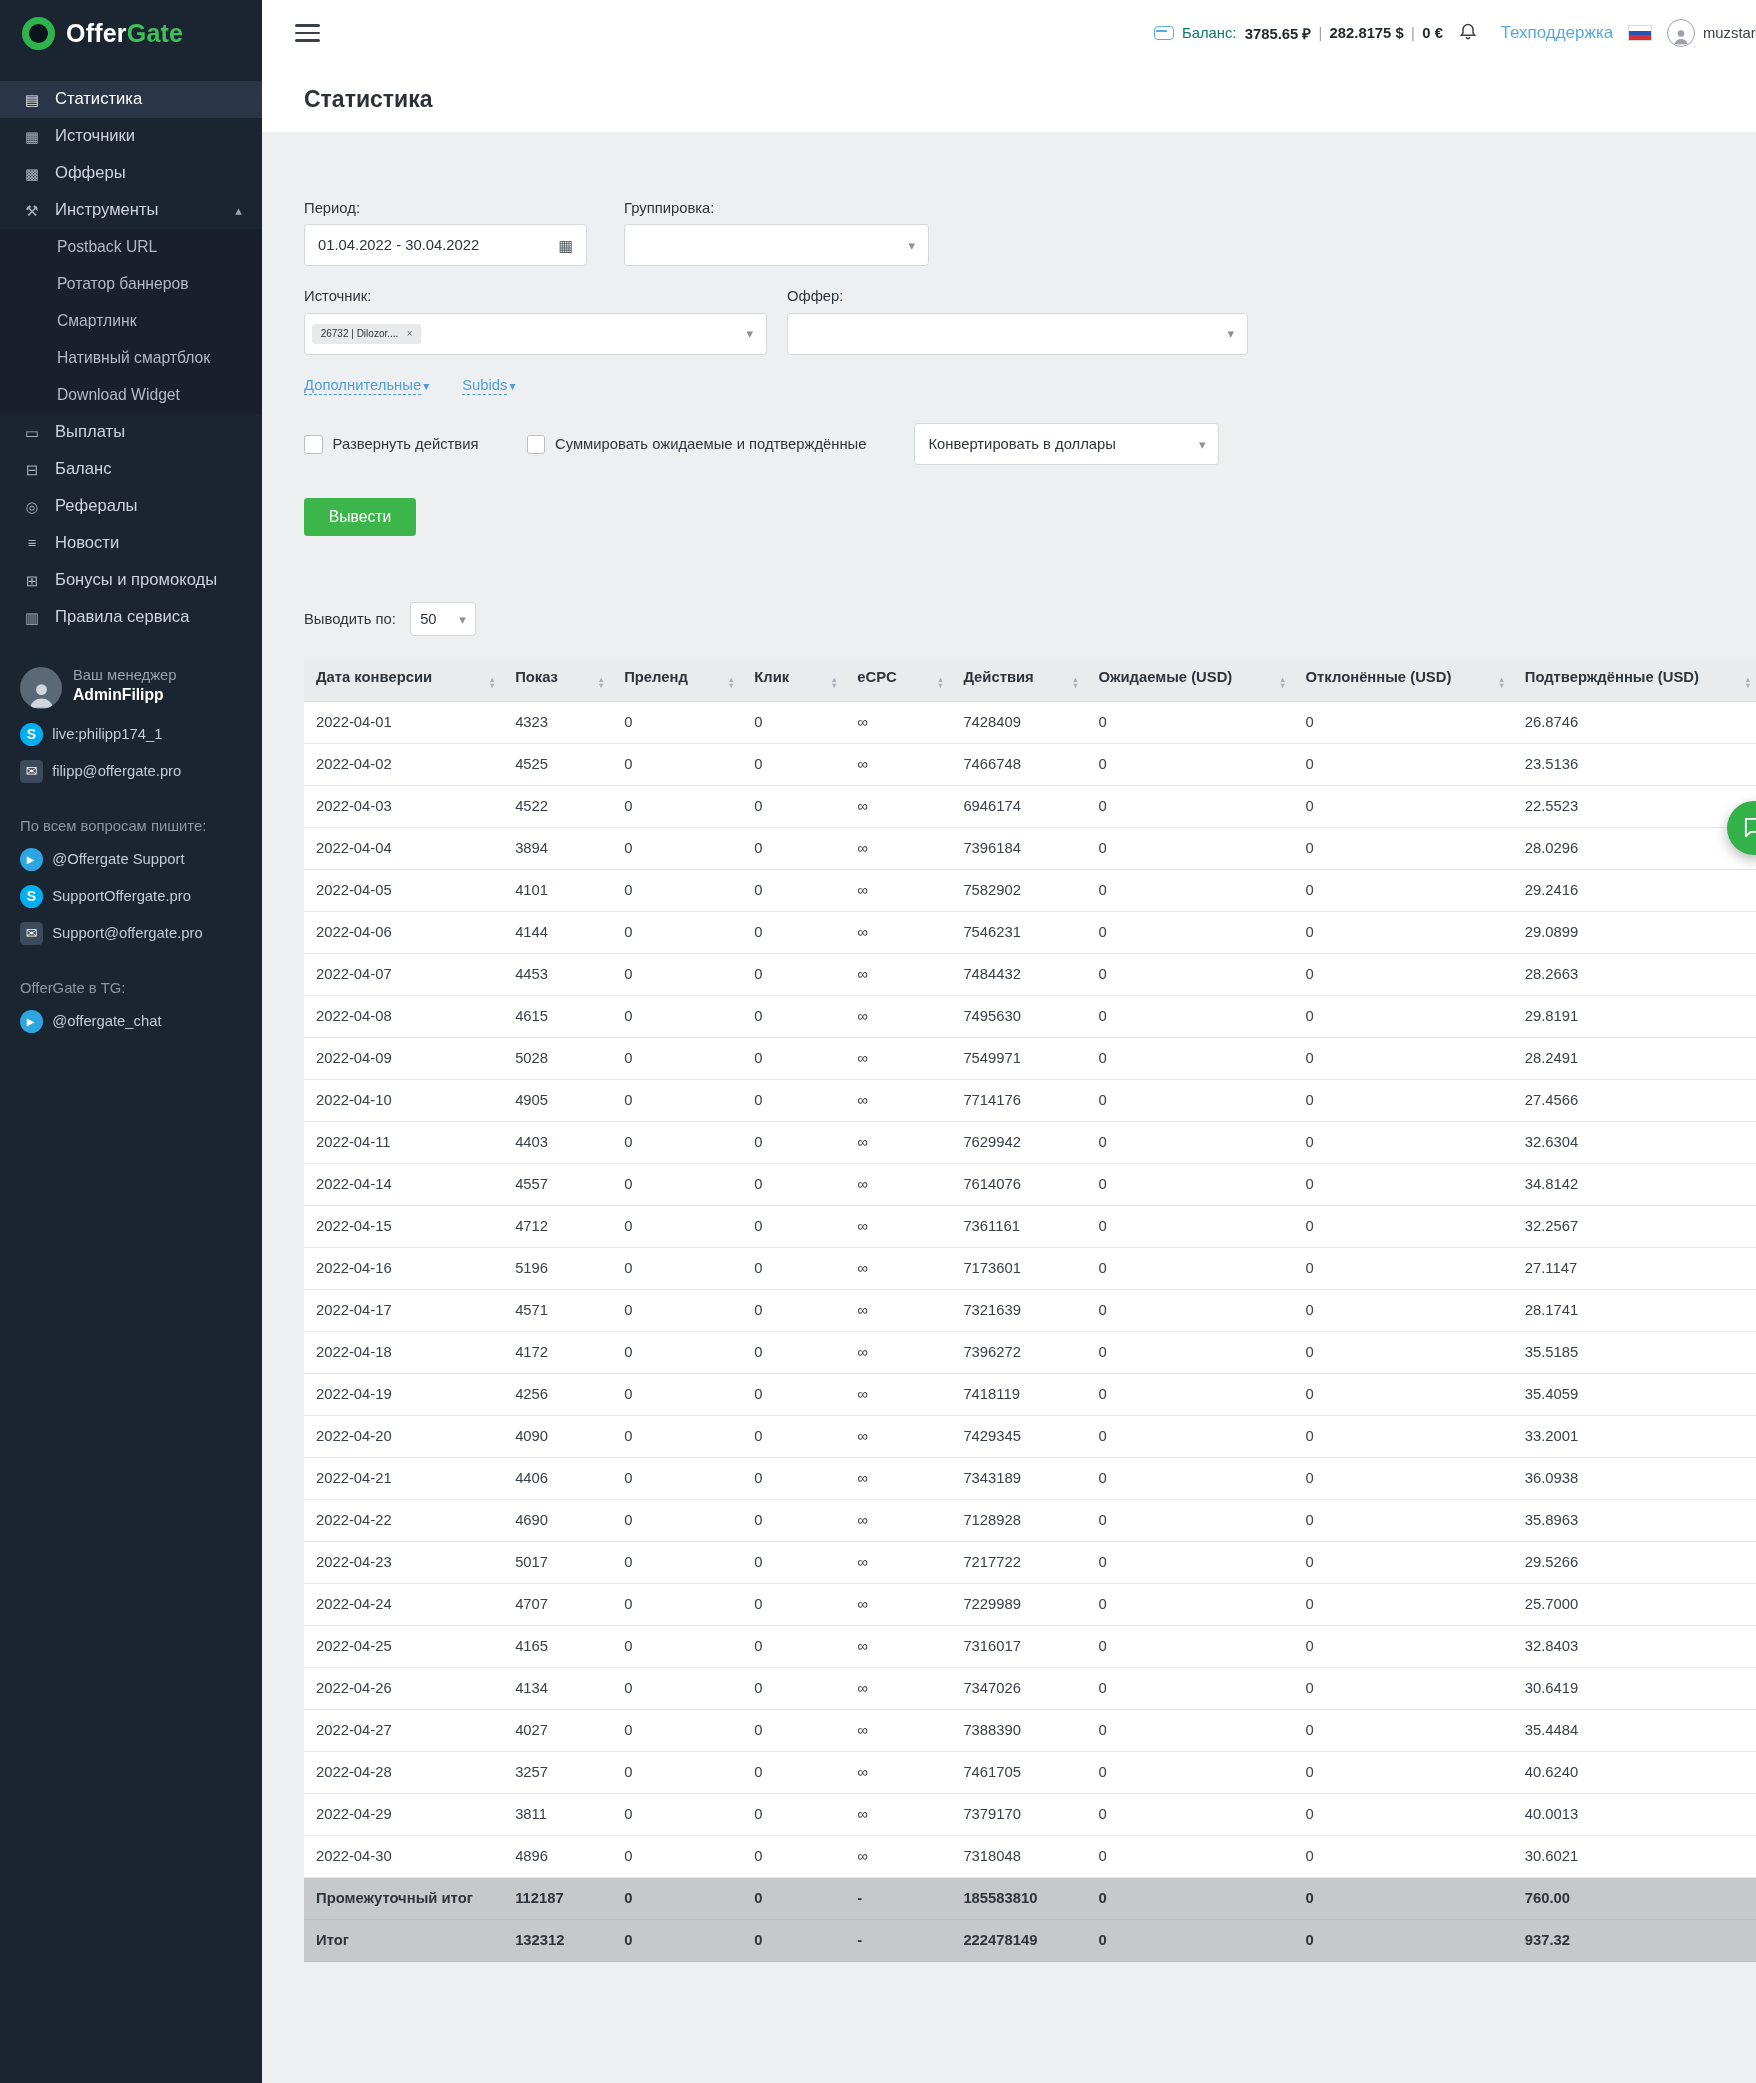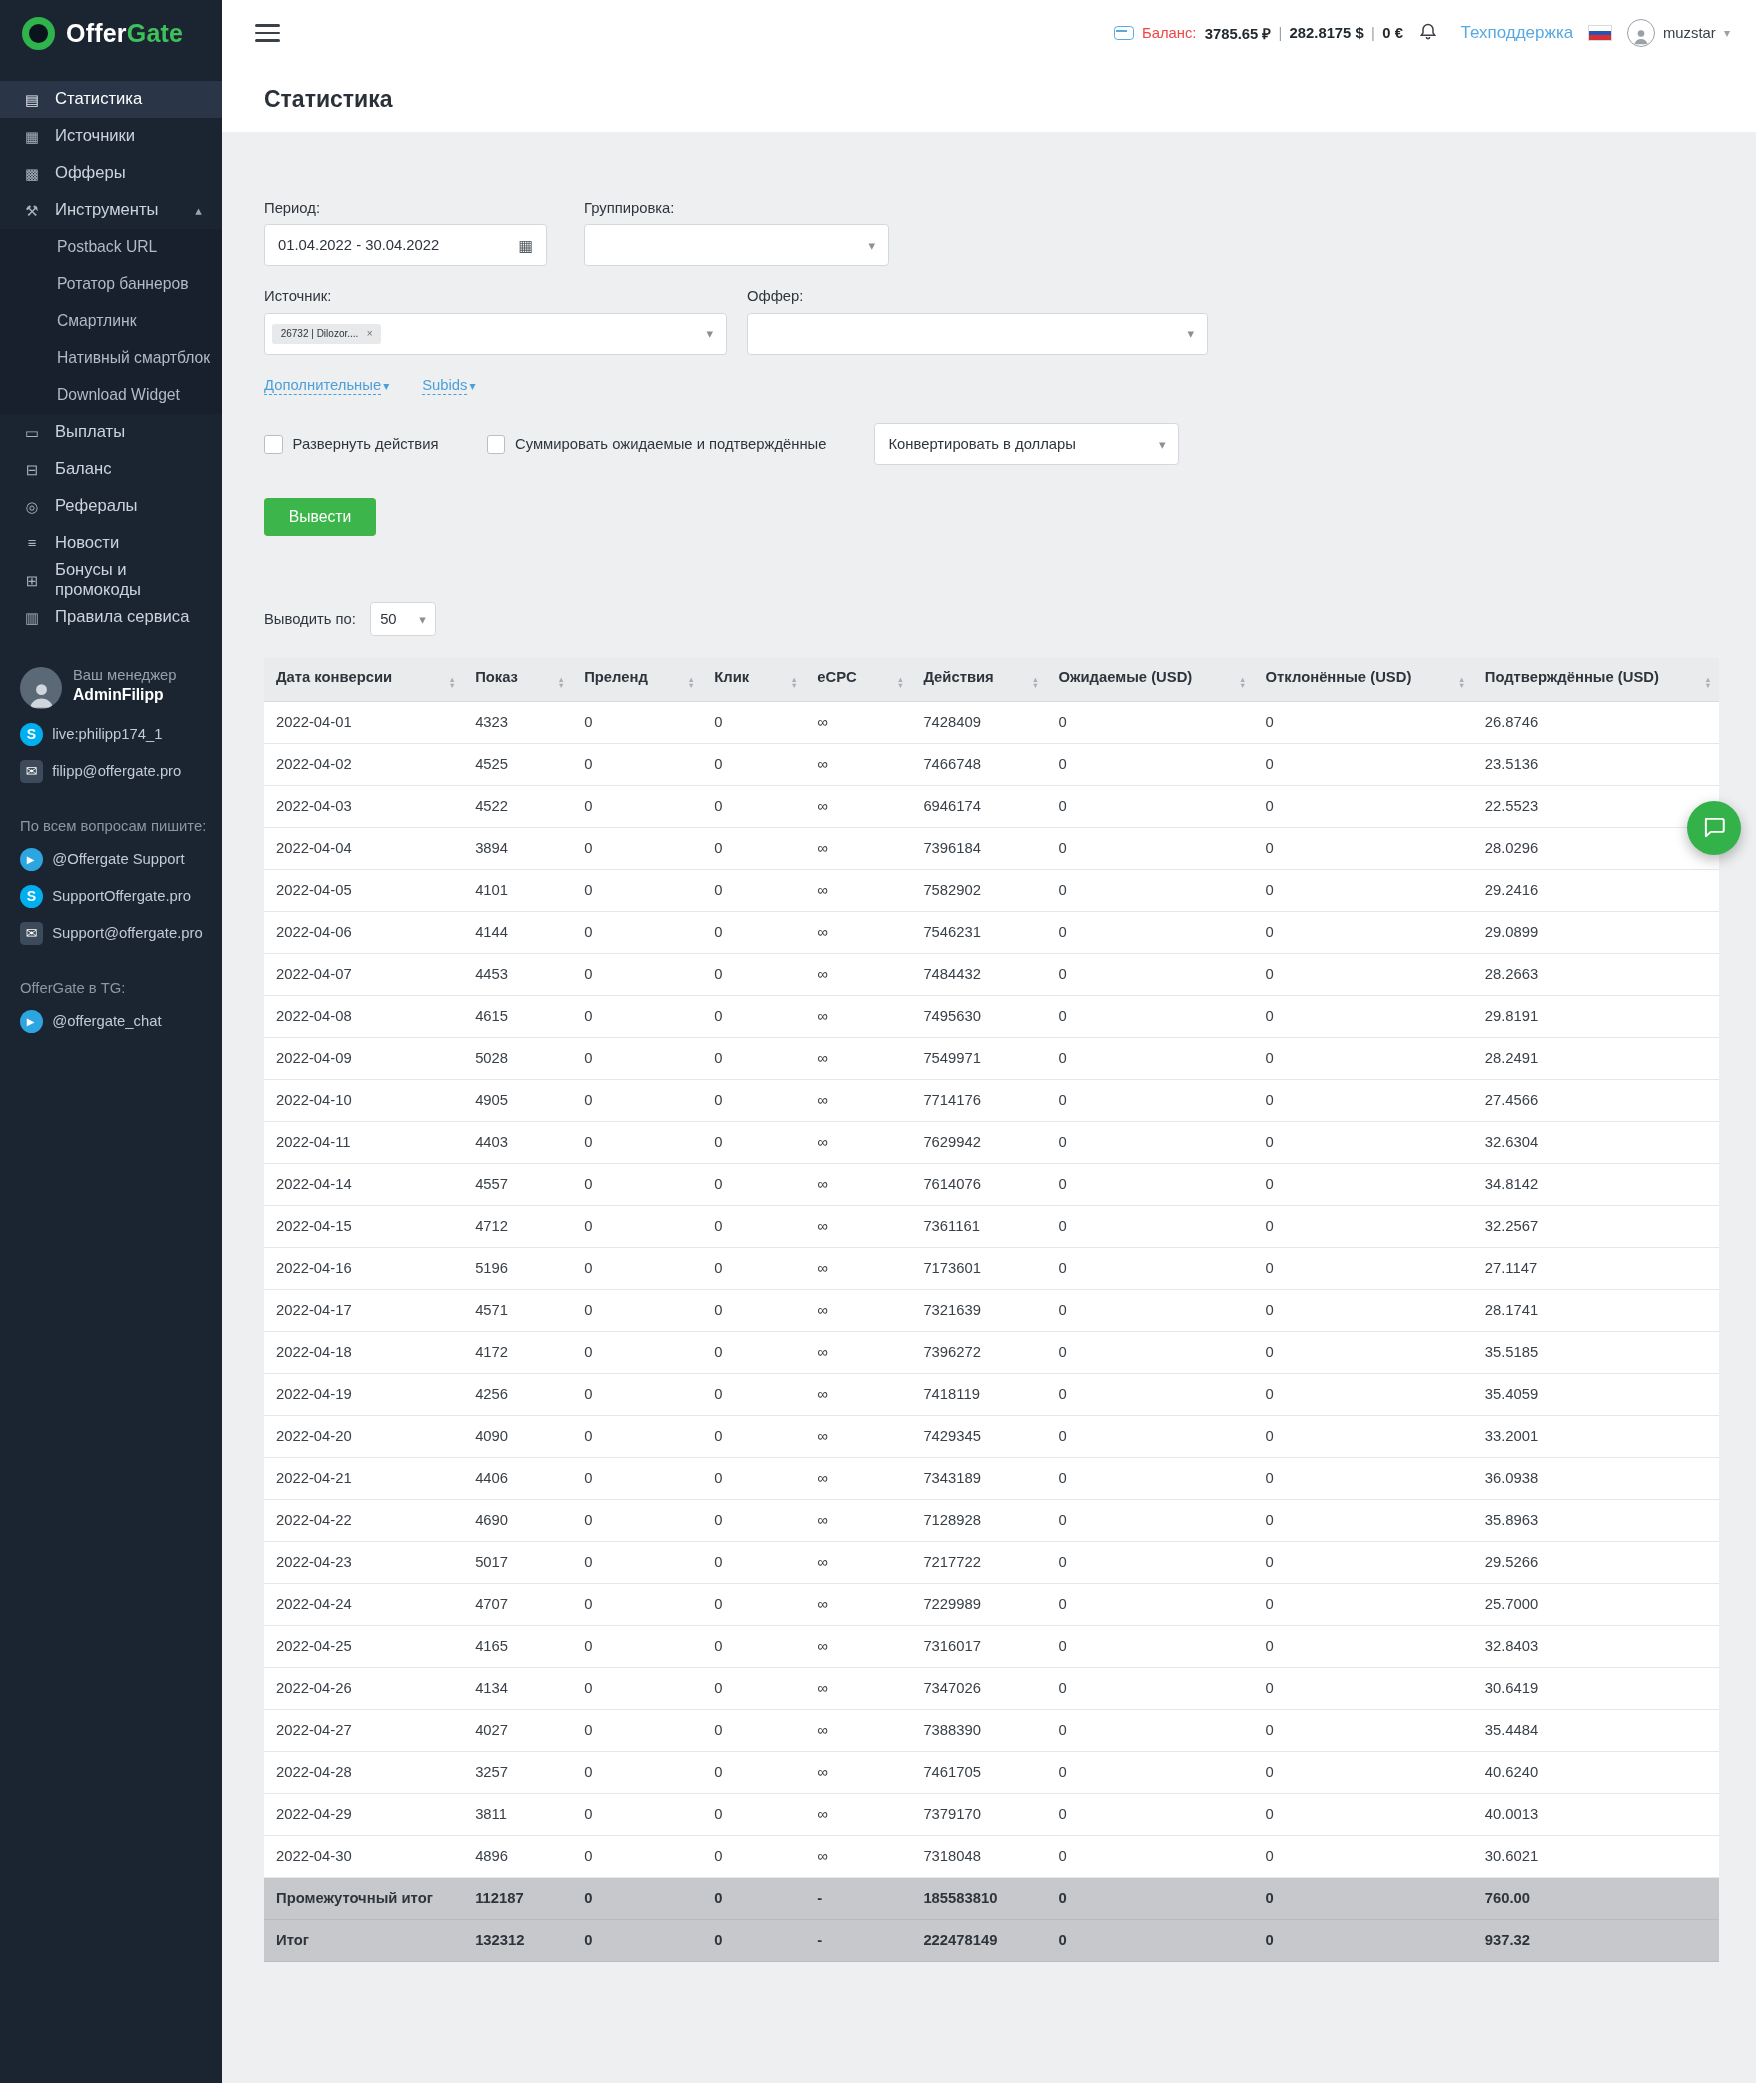--- a/index.html
+++ b/index.html
@@ -5,21 +5,21 @@
   * { box-sizing: border-box; }
   html,body { margin:0; padding:0; }
   body {
     width:1756px; height:2084px;
     font-family:"Liberation Sans", sans-serif;
     background:#ffffff; overflow:hidden;
   }
   .app { display:flex; width:1756px; height:2084px; }
 
   
-  .sidebar { width:222px; flex-shrink:0; background:#1b2531; color:#c7cfd8; }
+  .sidebar { width:262px; flex-shrink:0; background:#1b2531; color:#c7cfd8; }
   .logo-row { height:66px; display:flex; align-items:center; padding-left:22px; gap:11px; cursor:pointer; }
   .logo-circle { width:33px; height:33px; border-radius:50%; border:7.4px solid #2fb34c; background:#0b131d; flex-shrink:0; }
   .brand { font-size:25px; font-weight:bold; color:#ffffff; letter-spacing:0.2px; }
   .brand .accent { color:#3ec15a; }
 
   .nav { margin-top:14.8px; }
   .nav-item { height:37px; display:flex; align-items:center; gap:13px; padding:0 11px 0 22px; font-size:16.6px; color:#ccd3dc; cursor:pointer; }
   .nav-item .ico { width:20px; text-align:center; font-size:14.8px; color:#a9b3c0; flex-shrink:0; }
   .nav-item.active { background:#2a3648; color:#ffffff; }
   .nav-item.active .ico { color:#e8edf2; }
@@ -40,21 +40,21 @@
 
   
   .main { flex:1; display:flex; flex-direction:column; position:relative; background:#edeff1; }
   .topbar { height:66px; background:#ffffff; display:flex; align-items:center; padding:0 28px 0 33px; flex-shrink:0; }
   .hamburger { width:25px; cursor:pointer; }
   .hamburger span { display:block; height:2.8px; background:#3a4047; border-radius:1.8px; margin:4.6px 0; }
   .topbar-right { margin-left:auto; display:flex; align-items:center; gap:14.8px; }
   .balance { display:flex; align-items:center; gap:8.3px; font-size:14.8px; }
   .balance-card-icon { width:20px; height:14.8px; border:1.8px solid #58a9e2; border-radius:3.7px; position:relative; }
   .balance-card-icon::after { content:""; position:absolute; left:1.8px; right:5.5px; top:3.7px; height:1.8px; background:#58a9e2; }
-  .balance-label { color:#ef4444; }
+  .balance-label { color:#0f766e; }
   .balance-vals { color:#22292f; font-weight:bold; display:flex; gap:7.4px; align-items:center; }
   .balance-vals .sep { color:#9aa1a8; font-weight:normal; }
   .support-link { color:#58a9e2; font-size:17px; cursor:pointer;margin-left:8px; }
   .flag { width:24px; height:15.7px; display:flex; flex-direction:column; border:0.9px solid #d7dbde; cursor:pointer; }
   .flag i { flex:1; }
   .flag i:nth-child(1){ background:#ffffff; }
   .flag i:nth-child(2){ background:#2653b5; }
   .flag i:nth-child(3){ background:#d63131; }
   .user { display:flex; align-items:center; gap:8.3px; cursor:pointer; }
   .user-avatar { width:28px; height:28px; border-radius:50%; border:1.8px solid #9aa1a8; display:flex; align-items:flex-end; justify-content:center; overflow:hidden; }

